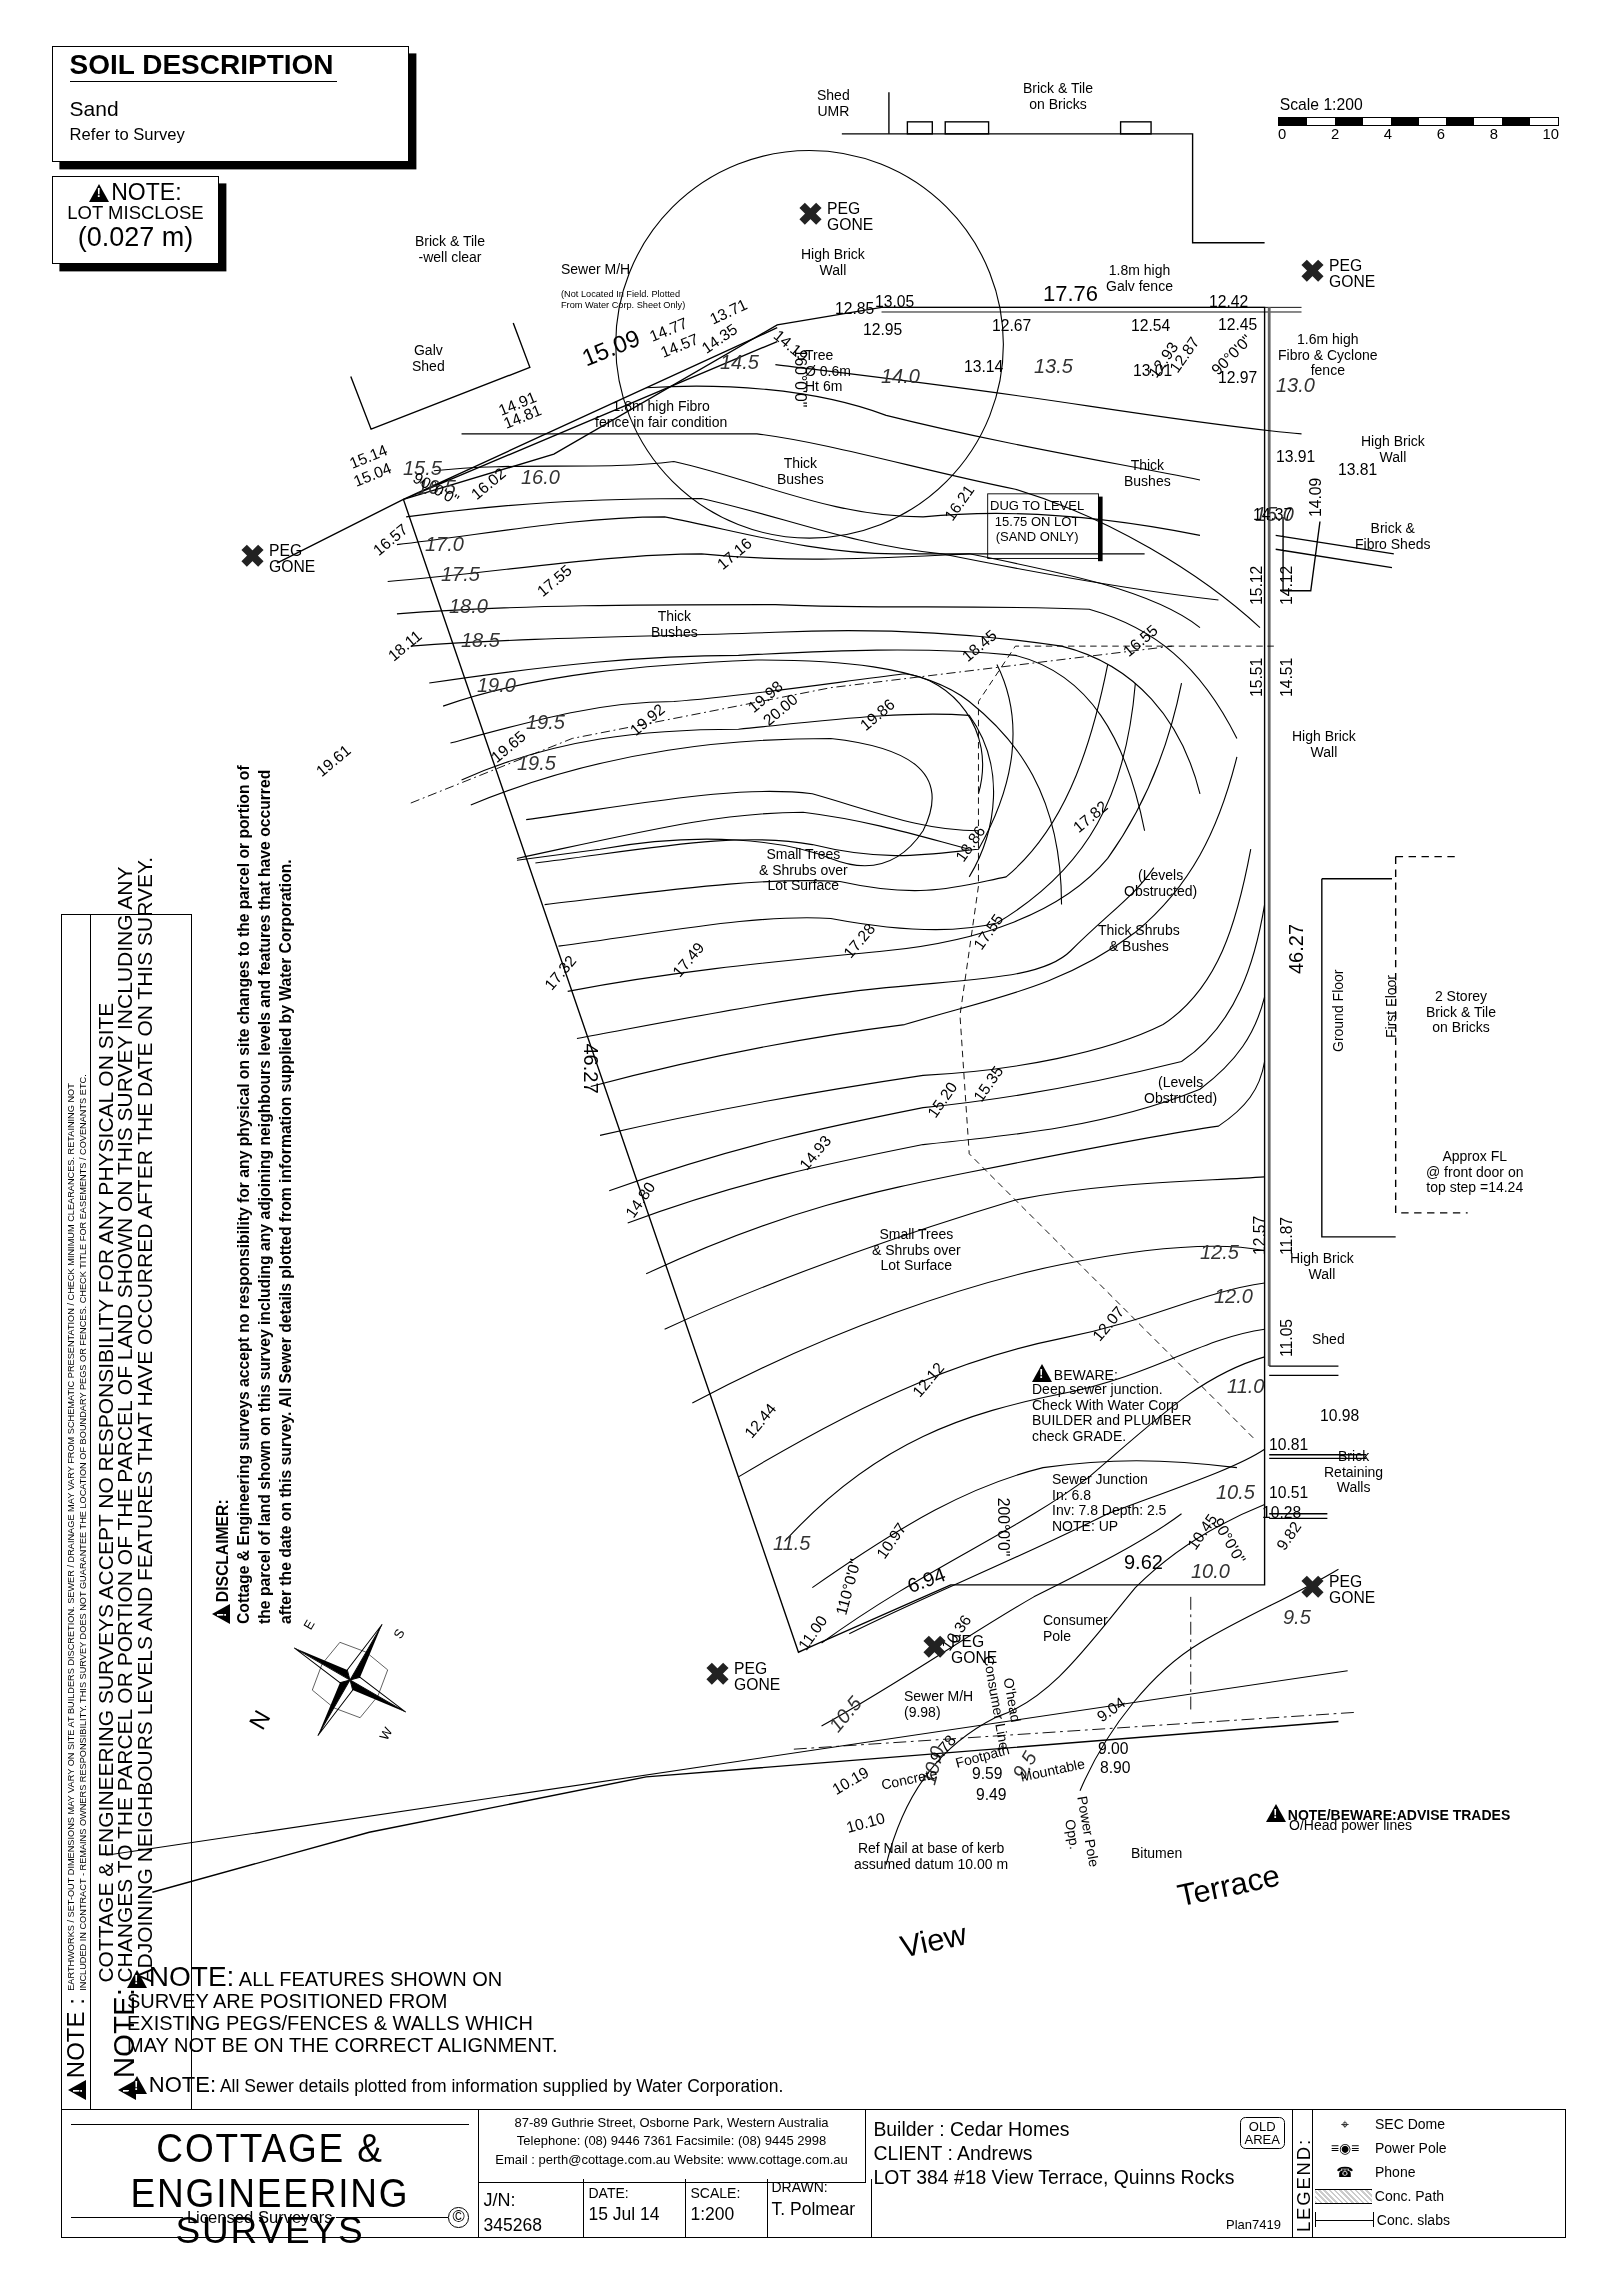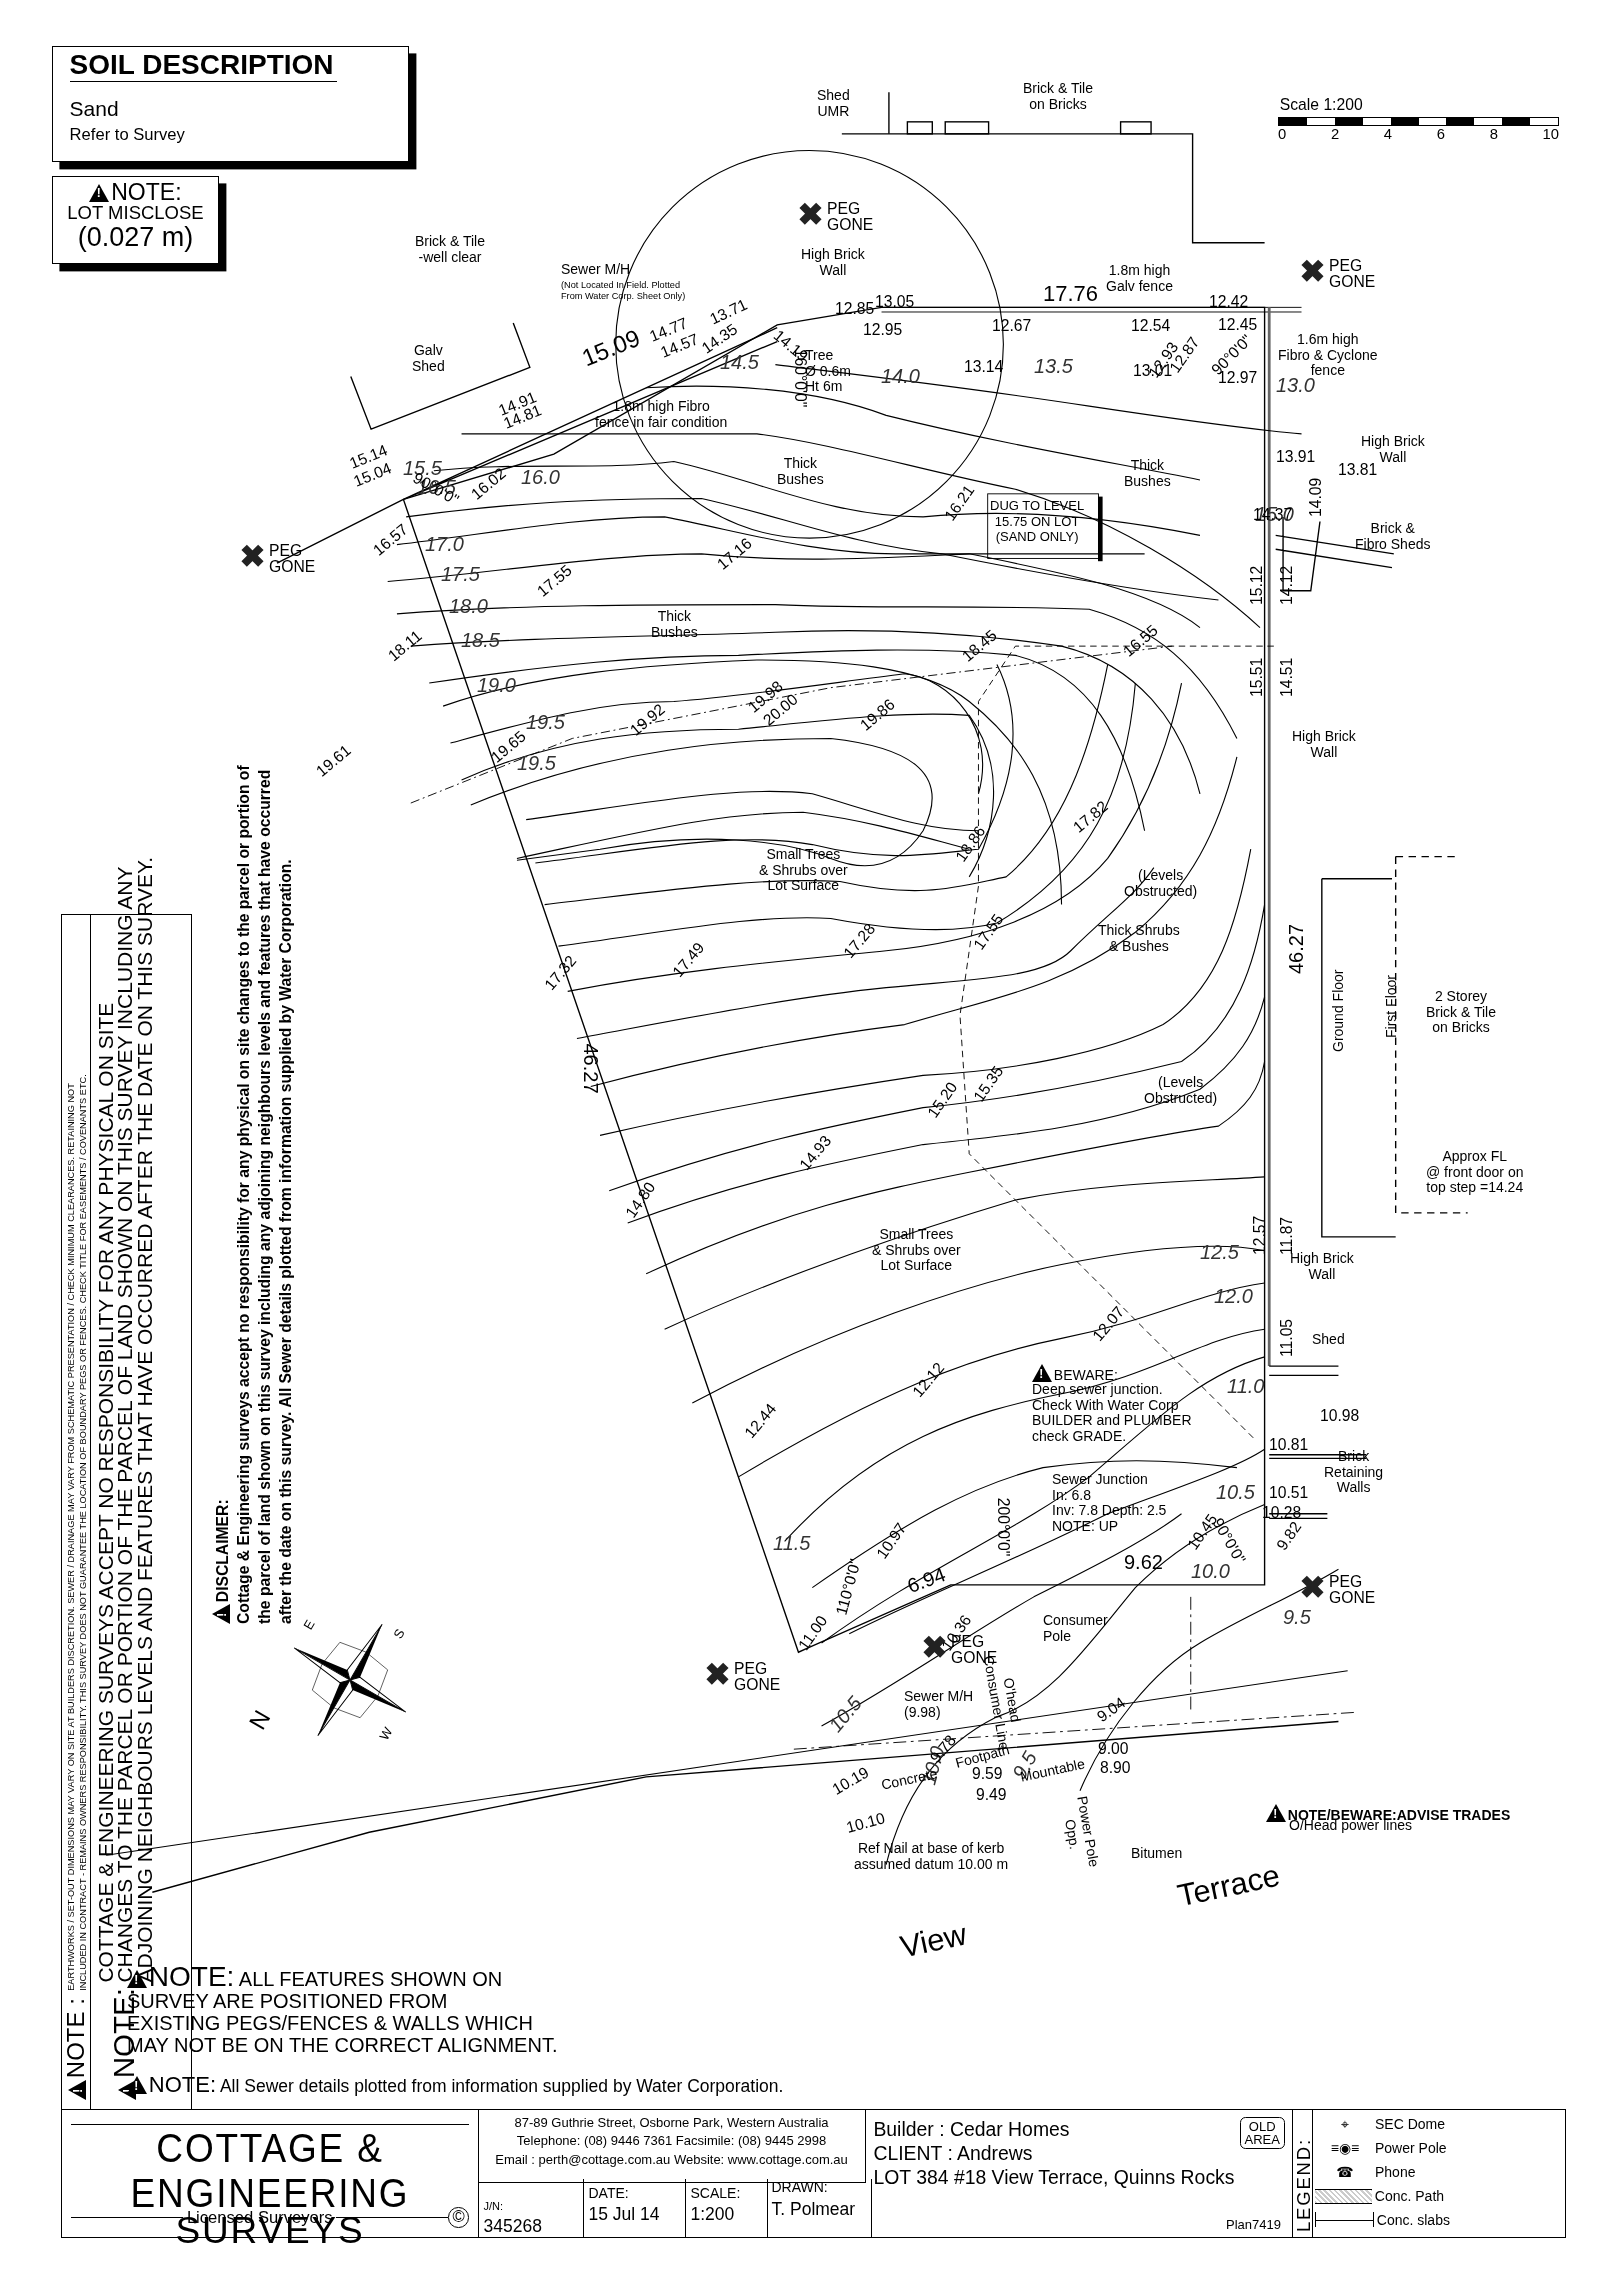--- a/index.html
+++ b/index.html
@@ -270,21 +270,21 @@
 
 <div class="lbl" style="left:817px;top:88px;">Shed
 UMR</div>
 <div class="lbl" style="left:1023px;top:81px;">Brick &amp; Tile
 on Bricks</div>
 <div class="lbl" style="left:415px;top:234px;">Brick &amp; Tile
 -well clear</div>
 <div class="lbl" style="left:412px;top:343px;">Galv
 Shed</div>
 <div class="lbl" style="left:561px;top:262px;text-align:left;">Sewer M/H</div>
-<div class="lbl" style="left:561px;top:280px;font-size:9.2px;line-height:11px;text-align:left;">(Not Located In Field. Plotted
+<div class="lbl" style="left:561px;top:289px;font-size:9.2px;line-height:11px;text-align:left;">(Not Located In Field. Plotted
 From Water Corp. Sheet Only)</div>
 <div class="lbl" style="left:801px;top:247px;">High Brick
 Wall</div>
 <div class="lbl" style="left:1106px;top:263px;">1.8m high
 Galv fence</div>
 <div class="lbl" style="left:1278px;top:332px;">1.6m high
 Fibro &amp; Cyclone
 fence</div>
 <div class="lbl" style="left:805px;top:348px;text-align:left;">Tree
 Ø 0.6m
@@ -441,21 +441,21 @@
         <span style="flex:1;border-top:0.9px solid #000;"></span>
         <span style="border:0.9px solid #000;border-radius:50%;width:18.5px;height:18.5px;text-align:center;line-height:18.5px;">©</span>
     </div>
   </div>
   <div class="fcell" style="left:416px;top:0;width:387px;height:68px;border-bottom:0.9px solid #000;text-align:center;font-size:13px;line-height:18.5px;padding-top:3.7px;">
     <div>87-89 Guthrie Street, Osborne Park, Western Australia</div>
     <div>Telephone: (08) 9446 7361   Facsimile: (08) 9445 2998</div>
     <div>Email : perth@cottage.com.au   Website: www.cottage.com.au</div>
   </div>
   <div class="fcell" style="left:416px;top:69px;width:99px;height:58px;padding-left:5.5px;">
-      <div style="font-size:11px;margin-top:21px;">J/N:</div>
+      <div style="font-size:18px;margin-top:11px;">J/N:</div>
       <div style="font-size:17.5px;margin-top:3.7px;">345268</div>
     </div>
   <div class="fcell" style="left:521px;top:69px;width:96px;height:58px;padding-left:5.5px;">
       <div style="font-size:14px;margin-top:5.5px;">DATE:</div>
       <div style="font-size:17.5px;margin-top:3.7px;">15 Jul 14</div>
     </div>
   <div class="fcell" style="left:623px;top:69px;width:76px;height:58px;padding-left:5.5px;">
       <div style="font-size:14px;margin-top:5.5px;">SCALE:</div>
       <div style="font-size:17.5px;margin-top:3.7px;">1:200</div>
     </div>

